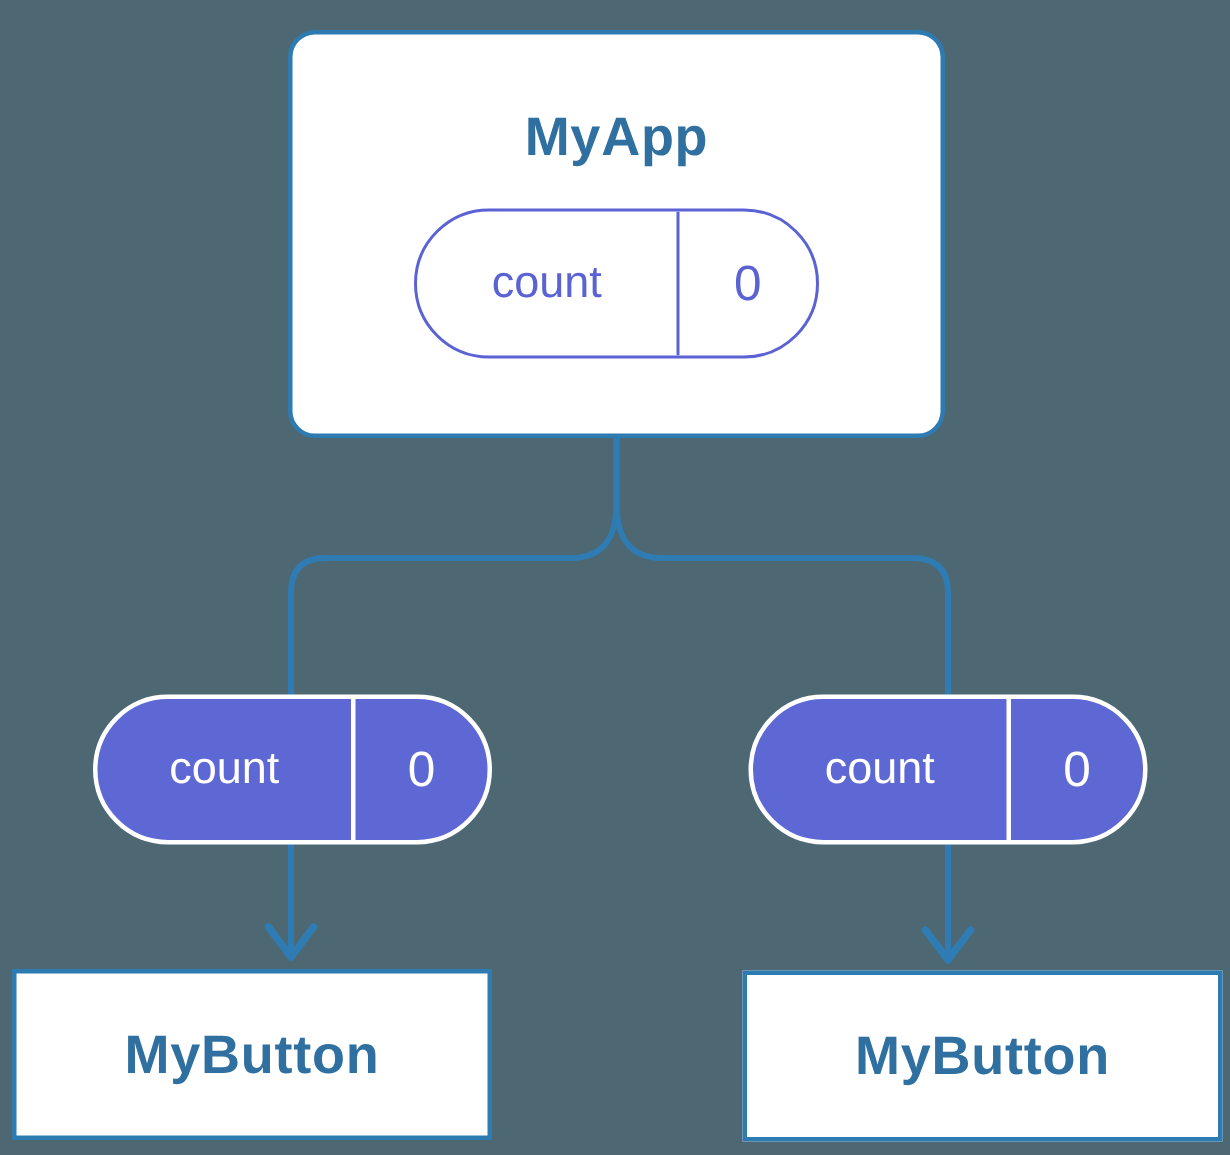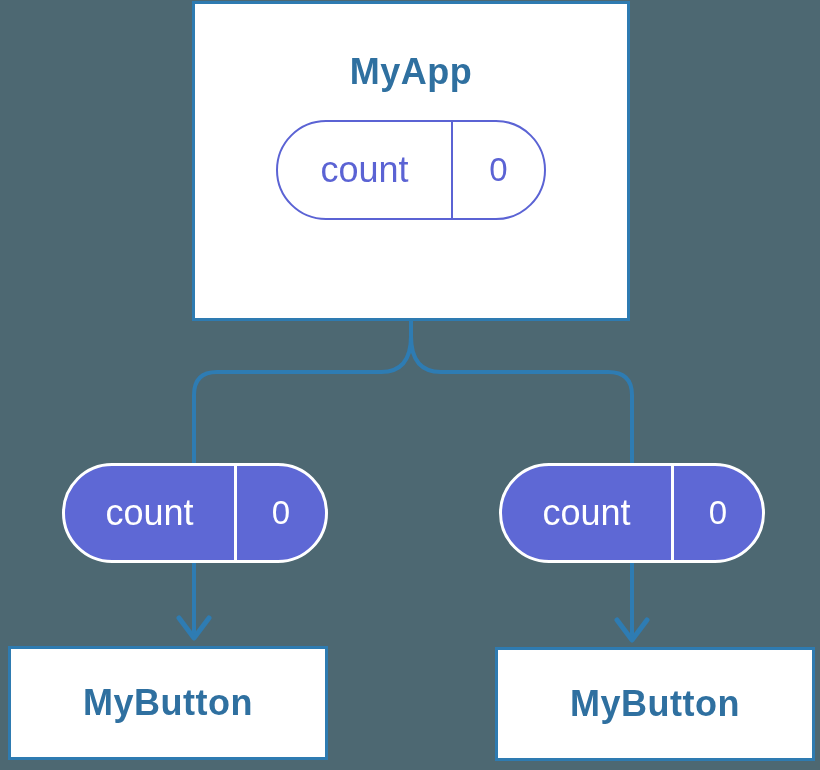--- a/index.html
+++ b/index.html
@@ -37,24 +37,24 @@
   }
   .card {
     position: absolute;
     box-sizing: border-box;
     background: #FFFFFF;
     border: 3px solid #2E7BB1;
     z-index: 2;
   }
   .root-card {
     left: 192px;
-    top: 1px;
+    top: 20px;
     width: 438px;
-    height: 320px;
-    border-radius: 0;
+    height: 272px;
+    border-radius: 18px;
     display: flex;
     flex-direction: column;
     align-items: center;
     padding-top: 46px;
   }
   .card-title {
     font-size: 36px;
     font-weight: 700;
     color: #2F70A0;
     line-height: 44px;
@@ -86,21 +86,21 @@
     z-index: 2;
   }
   .pill-solid .pill-label-cell { border-right: 3px solid #FFFFFF; }
   .pill-left  { left: 62px;  top: 463px; }
   .pill-right { left: 499px; top: 463px; }
   .pill-label-cell {
     flex: 0 0 65%;
     display: flex;
     align-items: center;
     justify-content: center;
-    font-size: 36px;
+    font-size: 30px;
     font-weight: 400;
   }
   .pill-value-cell {
     flex: 1 1 auto;
     display: flex;
     align-items: center;
     justify-content: center;
     font-size: 33px;
     font-weight: 400;
   }

